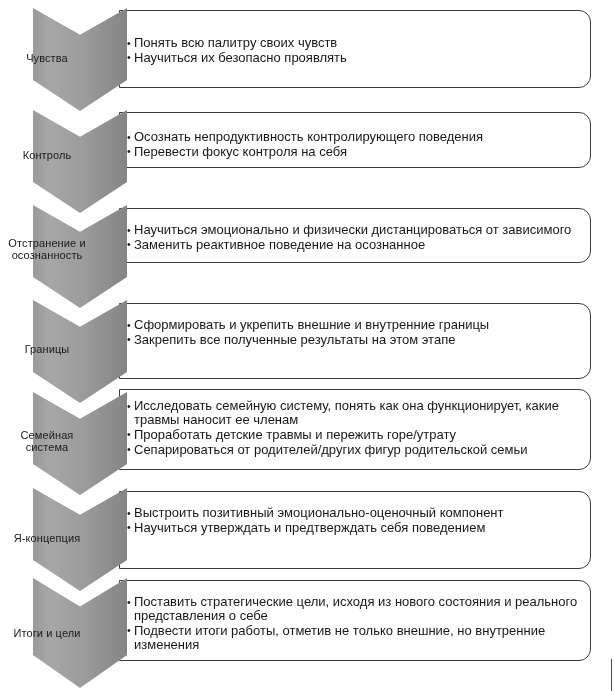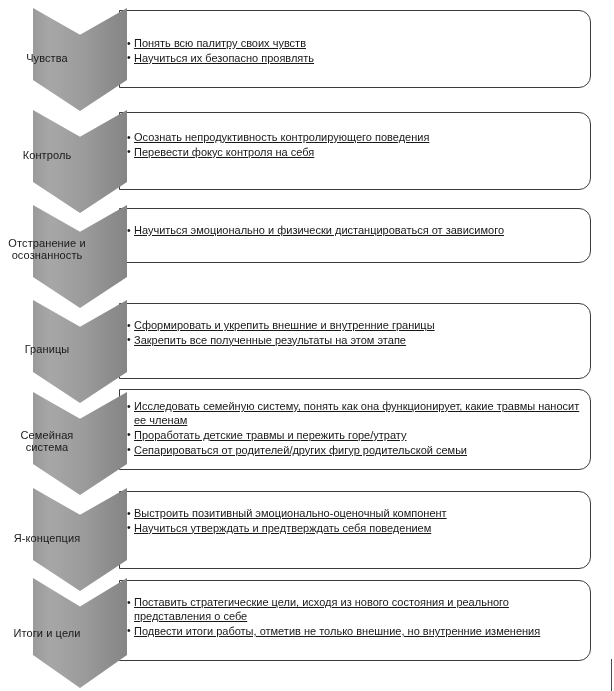--- a/index.html
+++ b/index.html
@@ -71,26 +71,25 @@
     right: 10px;
     top: 0;
     margin: 0;
     padding: 0;
     list-style: none;
   }
 
   .bullets li {
     position: relative;
     color: #181818;
-    font-size: 11px;
+    font-size: 13px;
     line-height: 14.2px;
     padding-left: 7px;
     margin: 0 0 0.5px 0;
     text-indent: 0;
-    text-decoration: underline;
   }
 
   .bullets li::before {
     content: "\2022";
     position: absolute;
     left: 0;
     top: -0.5px;
     font-size: 10.5px;
     line-height: 14.2px;
     color: #181818;
@@ -113,33 +112,34 @@
       <div class="textbox" style="top: 10px; height: 78px;">
         <ul class="bullets" style="top: 25px;">
           <li>Понять всю палитру своих чувств</li>
           <li>Научиться их безопасно проявлять</li>
         </ul>
       </div>
       <div class="chevron" style="top: 8px; height: 103px;"></div>
       <div class="chevron-label" style="top: 53px;">Чувства</div>
     </div>
     <div class="stage-row">
-      <div class="textbox" style="top: 112px; height: 78px;">
+      <div class="textbox" style="top: 112px; height: 56px;">
         <ul class="bullets" style="top: 17px;">
           <li>Осознать непродуктивность контролирующего поведения</li>
           <li>Перевести фокус контроля на себя</li>
         </ul>
       </div>
       <div class="chevron" style="top: 110px; height: 103px;"></div>
       <div class="chevron-label" style="top: 150px;">Контроль</div>
     </div>
     <div class="stage-row">
       <div class="textbox" style="top: 208px; height: 55px;">
         <ul class="bullets" style="top: 14px;">
           <li>Научиться эмоционально и физически дистанцироваться от зависимого</li>
+          <li>Заменить реактивное поведение на осознанное</li>
         </ul>
       </div>
       <div class="chevron" style="top: 205px; height: 103px;"></div>
       <div class="chevron-label" style="top: 238px;">Отстранение и осознанность</div>
     </div>
     <div class="stage-row">
       <div class="textbox" style="top: 303px; height: 76px;">
         <ul class="bullets" style="top: 14px;">
           <li>Сформировать и укрепить внешние и внутренние границы</li>
           <li>Закрепить все полученные результаты на этом этапе</li>

